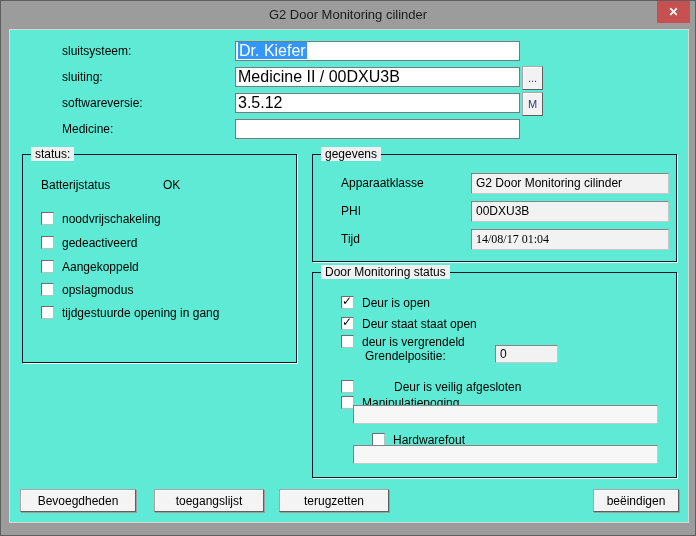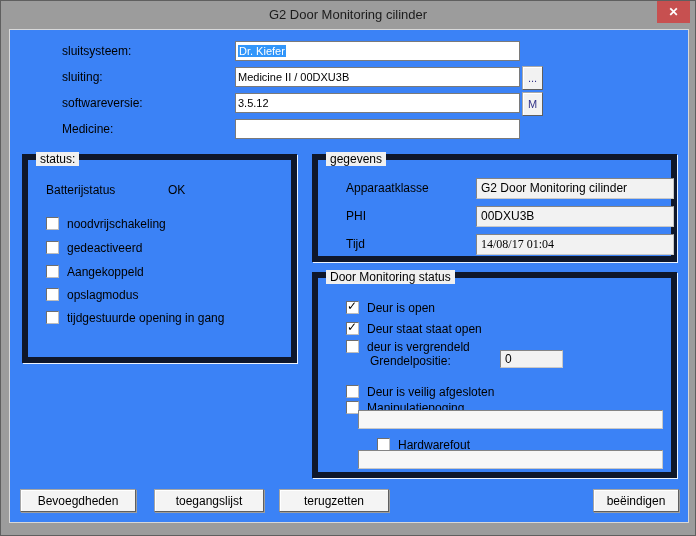--- a/index.html
+++ b/index.html
@@ -28,49 +28,49 @@
     width: 33px; height: 22px;
     background: #c75050; color: #fff;
     border: none; font-size: 12px; font-weight: bold;
     line-height: 22px; text-align: center; cursor: default;
     font-family: "Liberation Sans", sans-serif;
   }
   
   .panel {
     position: absolute; left: 8px; top: 28px;
     width: 680px; height: 494px;
-    background: #3b82f6;
+    background: #5eead4;
     border: 1px solid #d8d8d8;
   }
   .abs { position: absolute; }
   .flabel { color: #000; white-space: nowrap; }
   
   .tfield, .tfield-div {
     position: absolute; height: 20px; width: 285px;
     background: #fff;
     border: 1px solid #7a7a7a;
     font-family: "Liberation Sans", sans-serif;
-    font-size: 11px; color: #000;
+    font-size: 16px; color: #000;
     padding: 0 2px; line-height: 18px;
   }
   .sel {
     background: #3296fa; color: #fff; padding: 0 1px;
   }
   .side-btn {
     position: absolute; width: 21px; height: 24px;
     background: #f2f2f2;
     border: 1px solid; border-color: #a9a9a9 #5f5f5f #5f5f5f #a9a9a9;
     box-shadow: inset 1px 1px 0 #ffffff;
     font-size: 11px; color: #333388; text-align: center; line-height: 20px;
     cursor: default; font-family: "Liberation Sans", sans-serif;
   }
   
   .group {
     position: absolute;
-    border: 6px solid #0f172a;
+    border: 1px solid #0f172a;
     box-shadow: 1px 1px 0 rgba(255,255,255,0.9);
   }
   .legend {
     position: absolute; top: -8px; left: 8px;
     background: #f0f0f0; padding: 0 4px;
     color: #000; line-height: 14px;
   }
   
   .cbrow { position: absolute; display: flex; align-items: center; height: 15px; }
   .cb {
@@ -183,21 +183,21 @@
         <span class="cblabel">Deur staat staat open</span>
       </div>
       <div class="cbrow" style="left:28px; top:61px;">
         <span class="cb"></span>
         <span class="cblabel">deur is vergrendeld</span>
       </div>
 
       <span class="abs flabel" style="left:52px; top:76px;">Grendelpositie:</span>
       <div class="ro" style="left:182px; top:72px; width:63px; height:18px; line-height:14px;">0</div>
 
-      <div class="cbrow" style="left:28px; top:106px;">
+      <div class="cbrow" style="left:28px; top:106px;gap:32px;">
         <span class="cb"></span>
         <span class="cblabel">Deur is veilig afgesloten</span>
       </div>
       <div class="cbrow" style="left:28px; top:122px;">
         <span class="cb"></span>
         <span class="cblabel">Manipulatiepoging</span>
       </div>
       <div class="ro" style="left:40px; top:132px; width:305px; height:19px; background:#f7f7f7;"></div>
 
       <div class="cbrow" style="left:28px; top:159px;padding-left:31px;">

